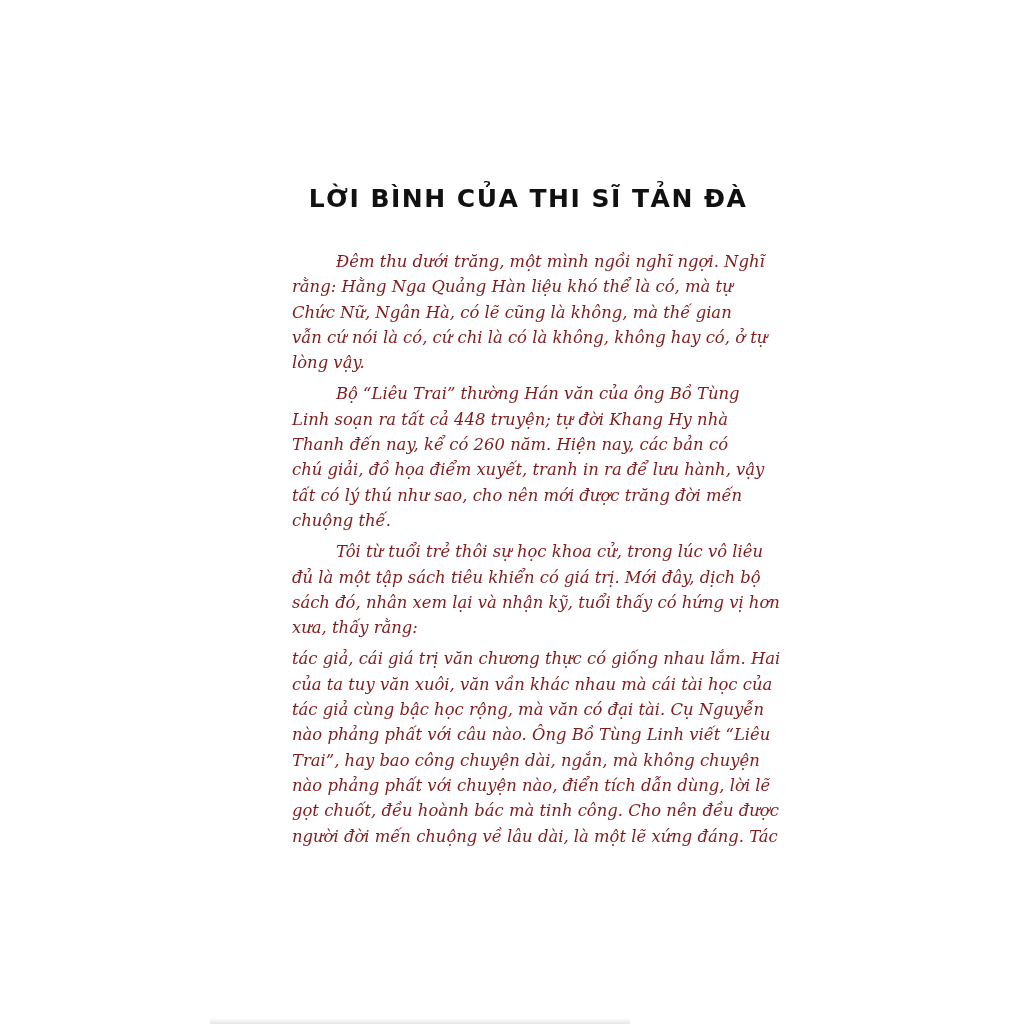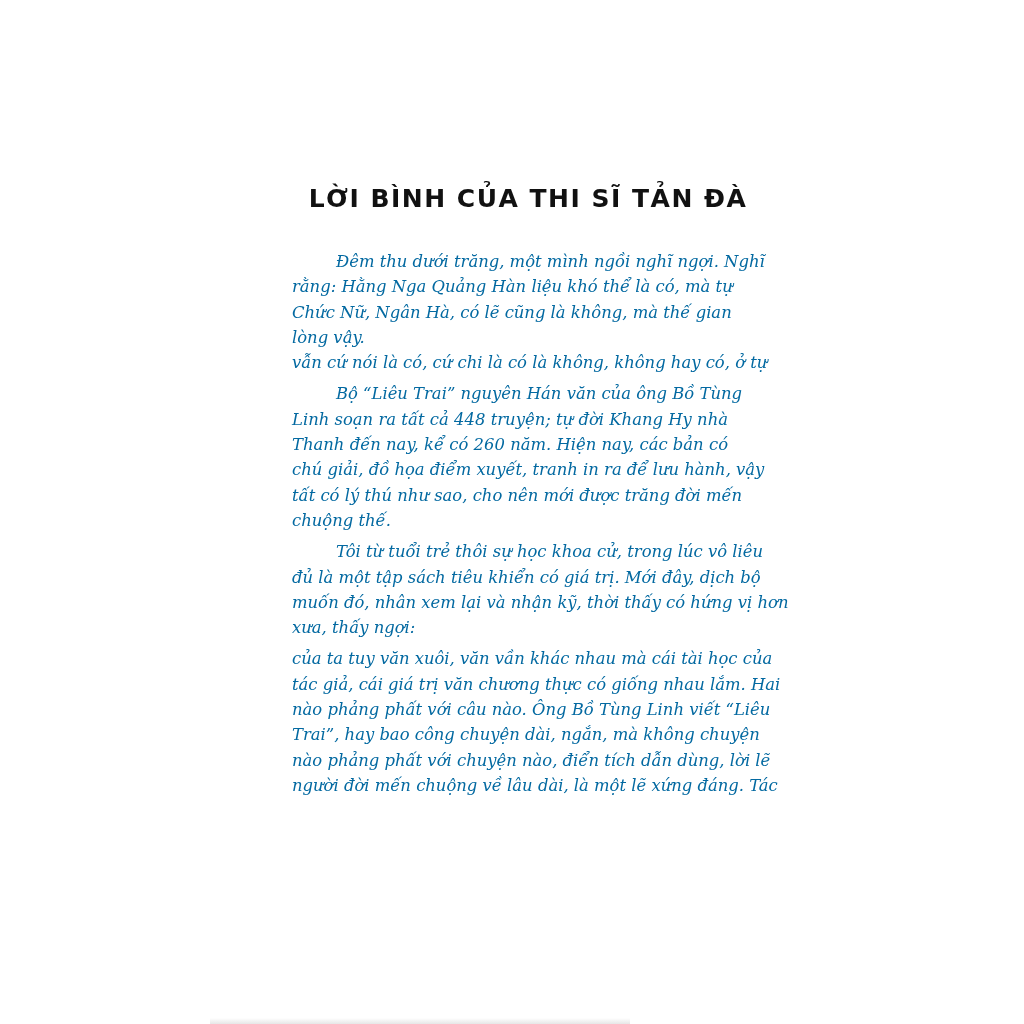--- a/index.html
+++ b/index.html
@@ -36,21 +36,21 @@
   }
   .body-text {
     position: absolute;
     top: 249px;
     left: 292px;
     width: 436px;
     font-family: "DejaVu Serif", serif;
     font-style: italic;
     font-size: 16.4px;
     line-height: 25.3px;
-    color: #0369a1;
+    color: #7f1d1d;
   }
   .para {
     margin: 0 0 6px 0;
     text-align: justify;
     text-align-last: left;
   }
   .line {
     display: block;
     white-space: nowrap;
     text-align: justify;
@@ -78,44 +78,46 @@
 
 <div class="page">
   <h1 class="title">LỜI BÌNH CỦA THI SĨ TẢN ĐÀ</h1>
 
   <div class="body-text">
 
     <p class="para">
       <span class="line indent">Đêm thu dưới trăng, một mình ngồi nghĩ ngợi. Nghĩ</span>
       <span class="line">rằng: Hằng Nga Quảng Hàn liệu khó thể là có, mà tự</span>
       <span class="line">Chức Nữ, Ngân Hà, có lẽ cũng là không, mà thế gian</span>
+      <span class="line">vẫn cứ nói là có, cứ chi là có là không, không hay có, ở tự</span>
       <span class="line last">lòng vậy.</span>
-      <span class="line">vẫn cứ nói là có, cứ chi là có là không, không hay có, ở tự</span>
     </p>
 
     <p class="para">
-      <span class="line indent">Bộ “Liêu Trai” nguyên Hán văn của ông Bồ Tùng</span>
+      <span class="line indent">Bộ “Liêu Trai” thường Hán văn của ông Bồ Tùng</span>
       <span class="line">Linh soạn ra tất cả 448 truyện; tự đời Khang Hy nhà</span>
       <span class="line">Thanh đến nay, kể có 260 năm. Hiện nay, các bản có</span>
       <span class="line">chú giải, đồ họa điểm xuyết, tranh in ra để lưu hành, vậy</span>
       <span class="line">tất có lý thú như sao, cho nên mới được trăng đời mến</span>
       <span class="line last">chuộng thế.</span>
     </p>
 
     <p class="para">
       <span class="line indent">Tôi từ tuổi trẻ thôi sự học khoa cử, trong lúc vô liêu</span>
       <span class="line">đủ là một tập sách tiêu khiển có giá trị. Mới đây, dịch bộ</span>
-      <span class="line">muốn đó, nhân xem lại và nhận kỹ, thời thấy có hứng vị hơn</span>
-      <span class="line last">xưa, thấy ngợi:</span>
+      <span class="line">sách đó, nhân xem lại và nhận kỹ, tuổi thấy có hứng vị hơn</span>
+      <span class="line last">xưa, thấy rằng:</span>
     </p>
 
     <p class="para">
+      <span class="line">tác giả, cái giá trị văn chương thực có giống nhau lắm. Hai</span>
       <span class="line">của ta tuy văn xuôi, văn vần khác nhau mà cái tài học của</span>
-      <span class="line">tác giả, cái giá trị văn chương thực có giống nhau lắm. Hai</span>
+      <span class="line">tác giả cùng bậc học rộng, mà văn có đại tài. Cụ Nguyễn</span>
       <span class="line">nào phảng phất với câu nào. Ông Bồ Tùng Linh viết “Liêu</span>
       <span class="line">Trai”, hay bao công chuyện dài, ngắn, mà không chuyện</span>
       <span class="line">nào phảng phất với chuyện nào, điển tích dẫn dùng, lời lẽ</span>
+      <span class="line">gọt chuốt, đều hoành bác mà tinh công. Cho nên đều được</span>
       <span class="line">người đời mến chuộng về lâu dài, là một lẽ xứng đáng. Tác</span>
     </p>
   </div>
 
   <div class="bottom-shadow"></div>
 </div>
 
 </body></html>

